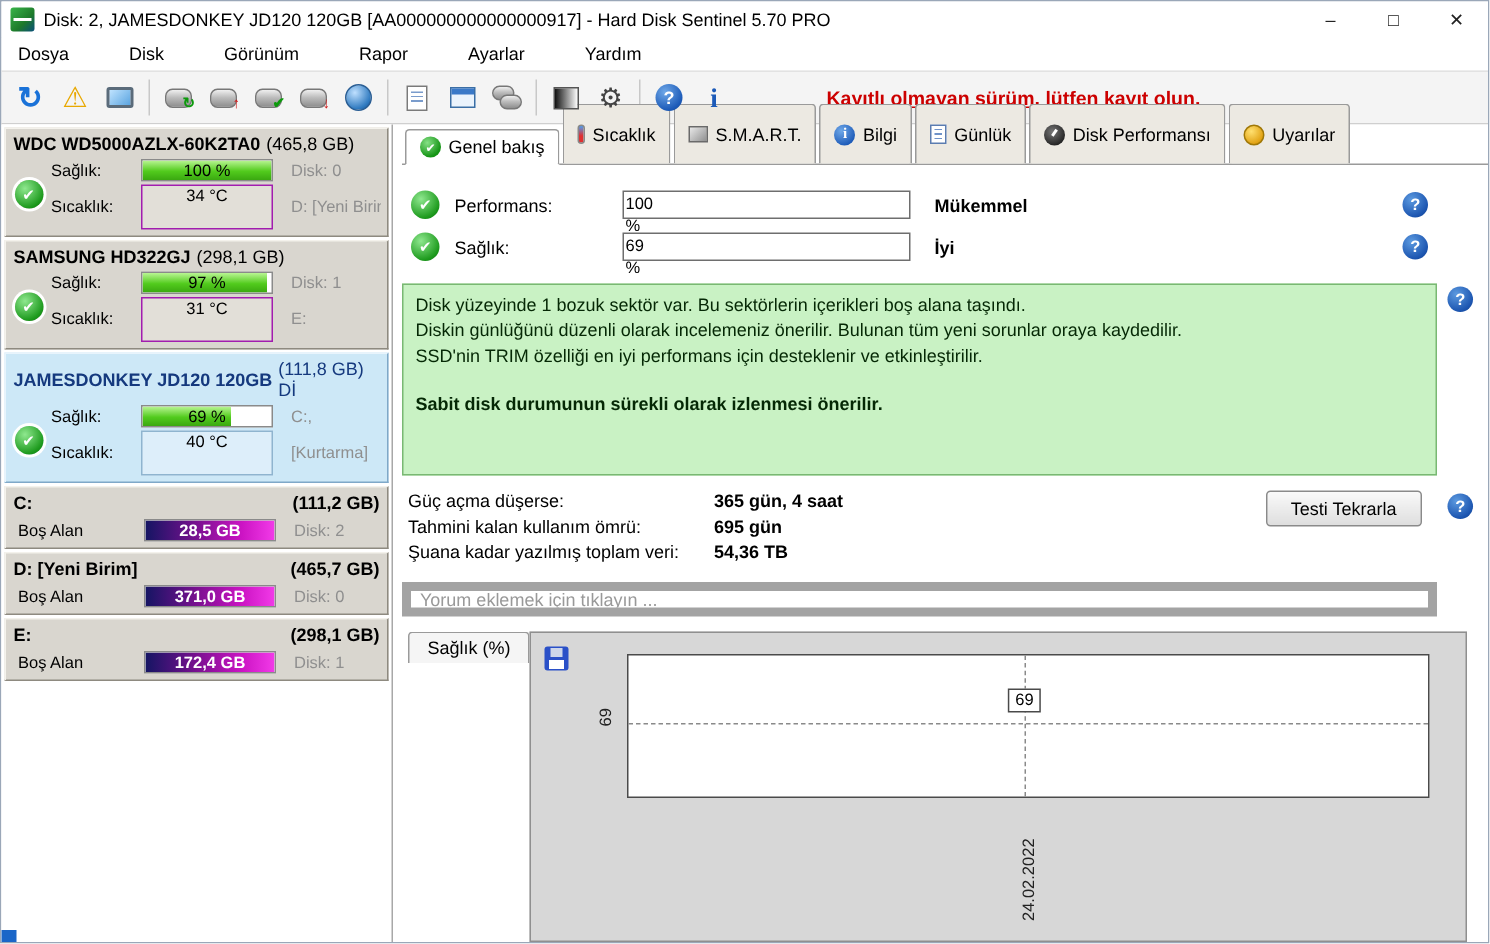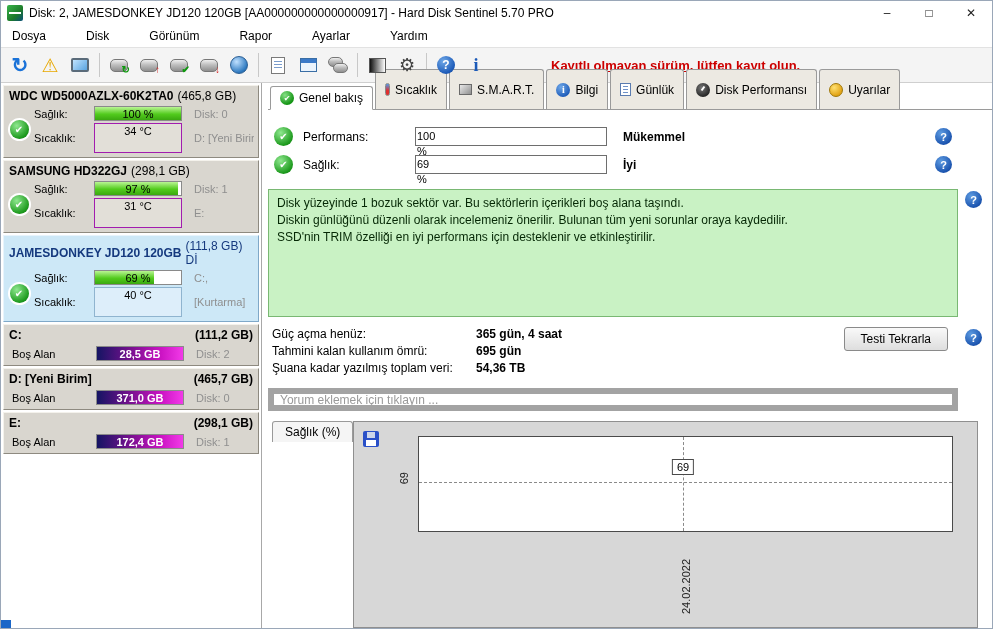--- a/index.html
+++ b/index.html
@@ -408,28 +408,29 @@
           <span class="gauge-rating">İyi</span>
           <span class="help-circle">?</span>
         </div>
       </div>
 
       <div class="section status-section">
         <div class="status-box">
           <div>Disk yüzeyinde 1 bozuk sektör var. Bu sektörlerin içerikleri boş alana taşındı.</div>
           <div>Diskin günlüğünü düzenli olarak incelemeniz önerilir. Bulunan tüm yeni sorunlar oraya kaydedilir.</div>
           <div>SSD'nin TRIM özelliği en iyi performans için desteklenir ve etkinleştirilir.</div>
+          <div class="status-bold">Sabit disk durumunun sürekli olarak izlenmesi önerilir.</div>
         </div>
         <span class="help-circle help-abs">?</span>
       </div>
 
       <div class="section stats-section">
         <div class="stats">
           <div class="stat-row">
-            <span class="stat-label">Güç açma henüz:</span>
+            <span class="stat-label">Güç açma düşerse:</span>
             <span class="stat-value">365 gün, 4 saat</span>
           </div>
           <div class="stat-row">
             <span class="stat-label">Tahmini kalan kullanım ömrü:</span>
             <span class="stat-value">695 gün</span>
           </div>
           <div class="stat-row">
             <span class="stat-label">Şuana kadar yazılmış toplam veri:</span>
             <span class="stat-value">54,36 TB</span>
           </div>

